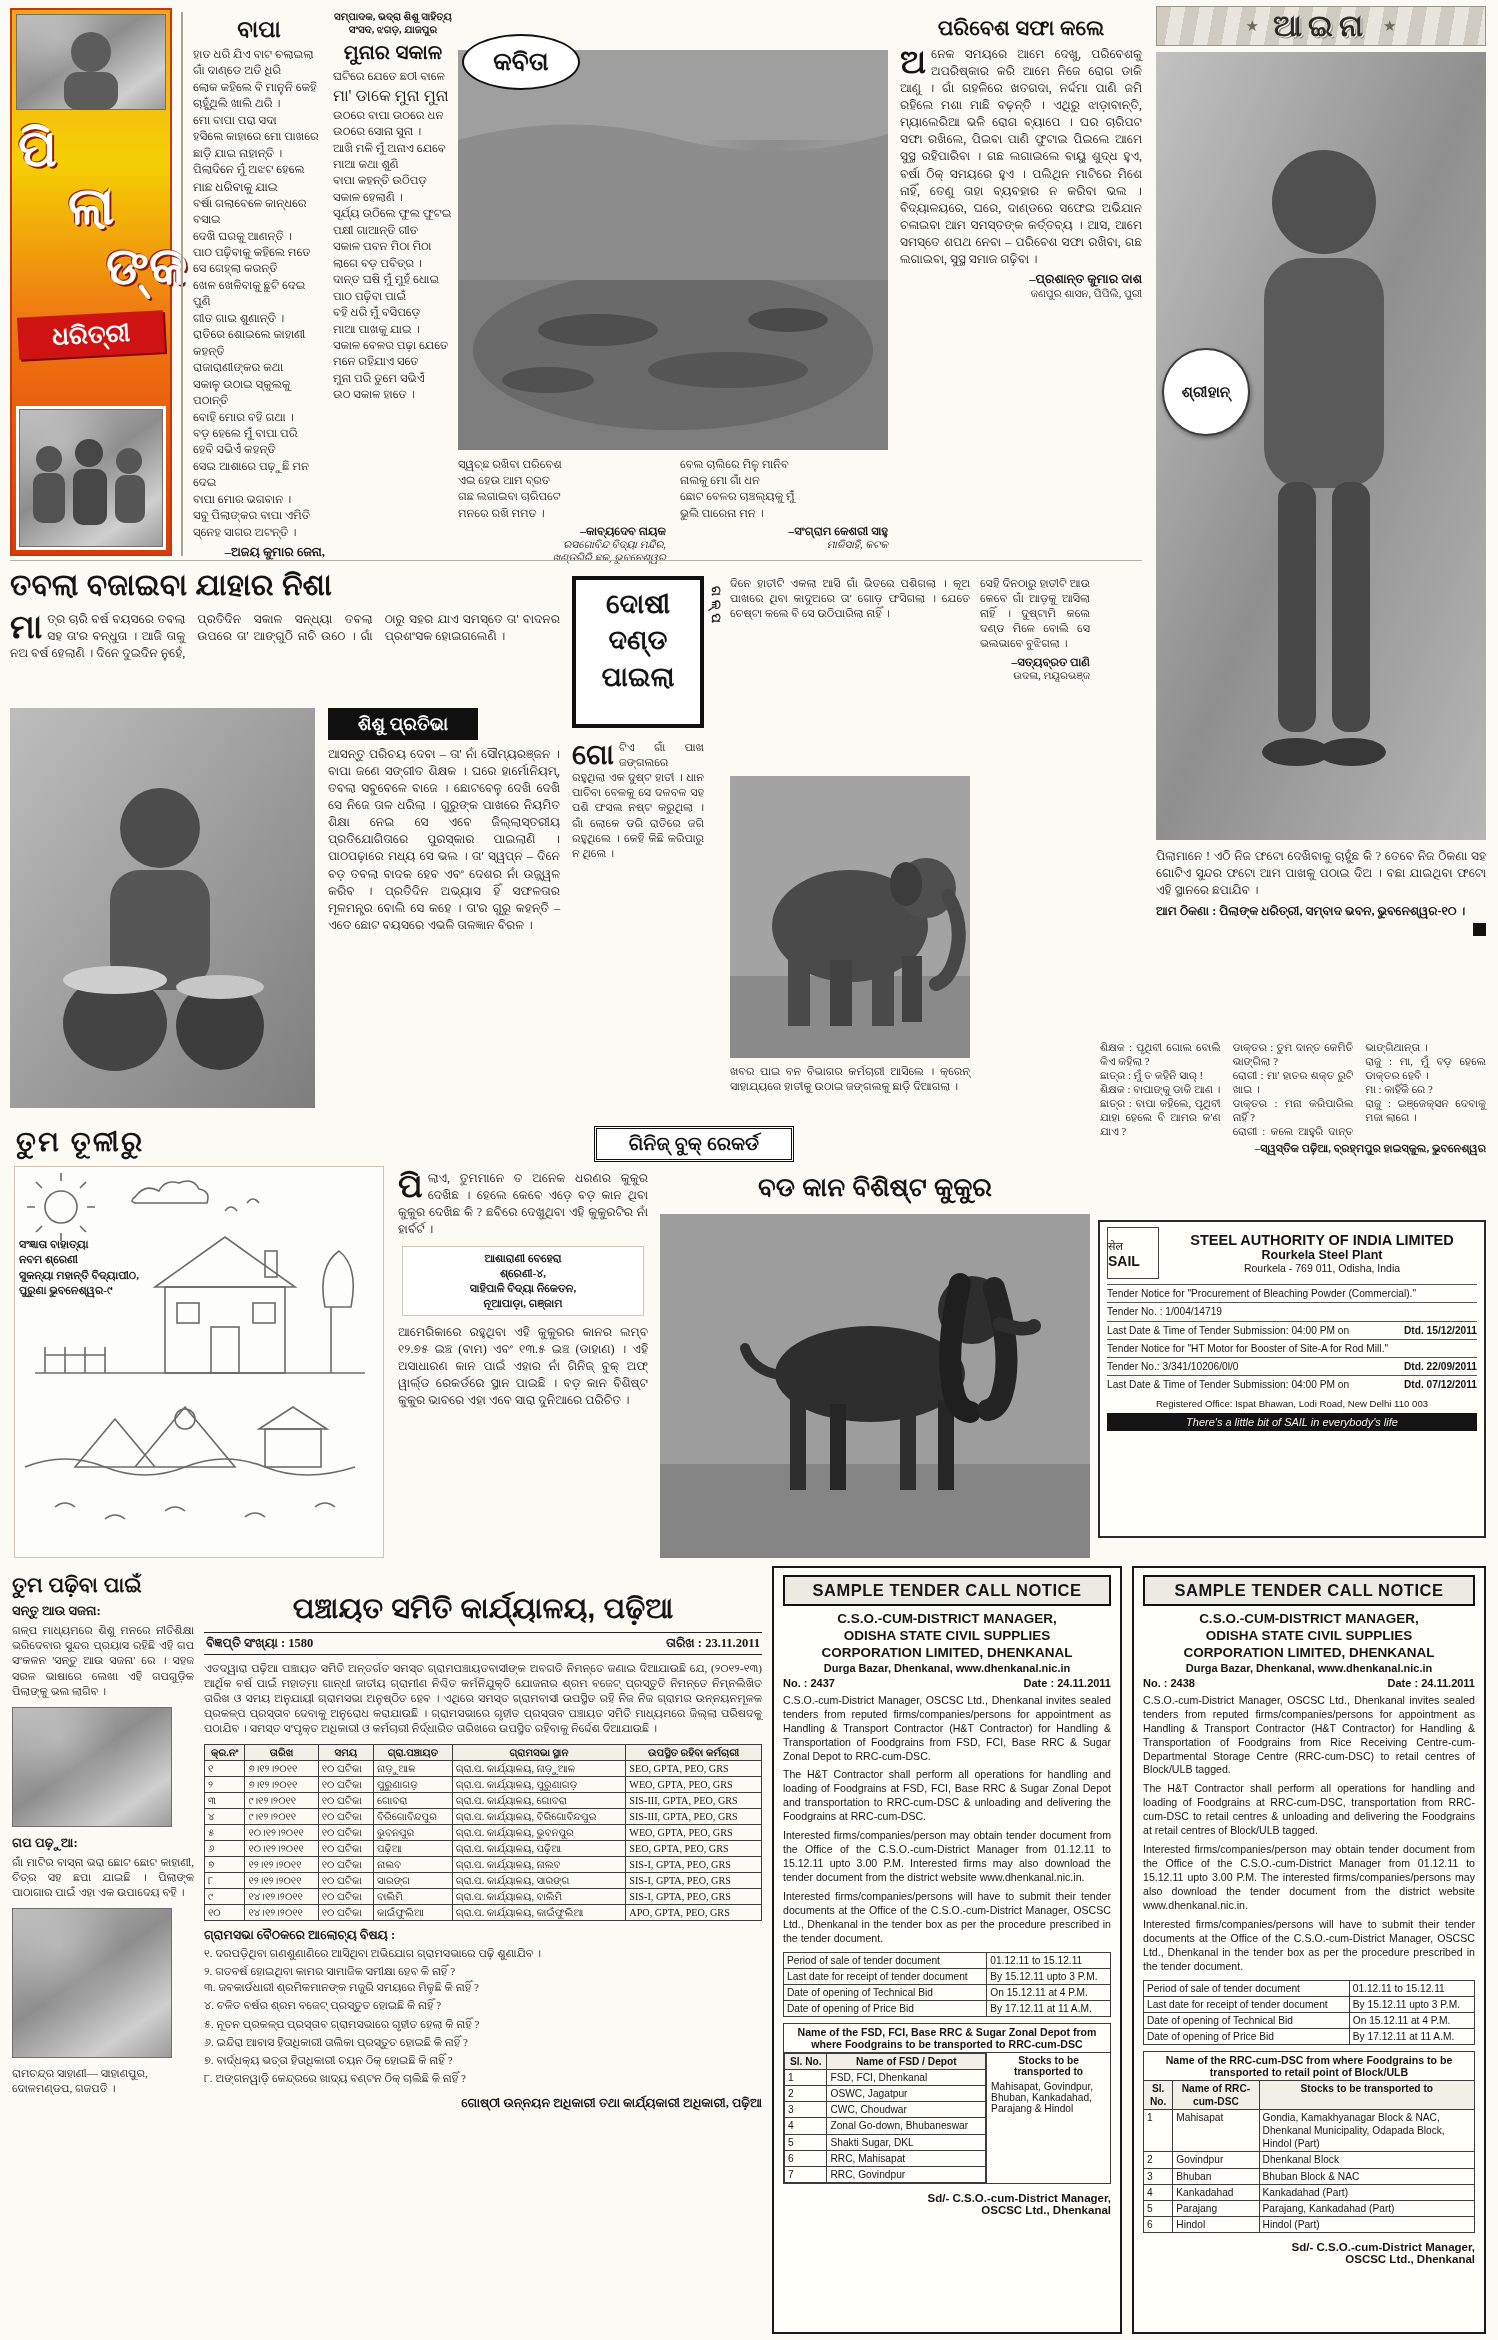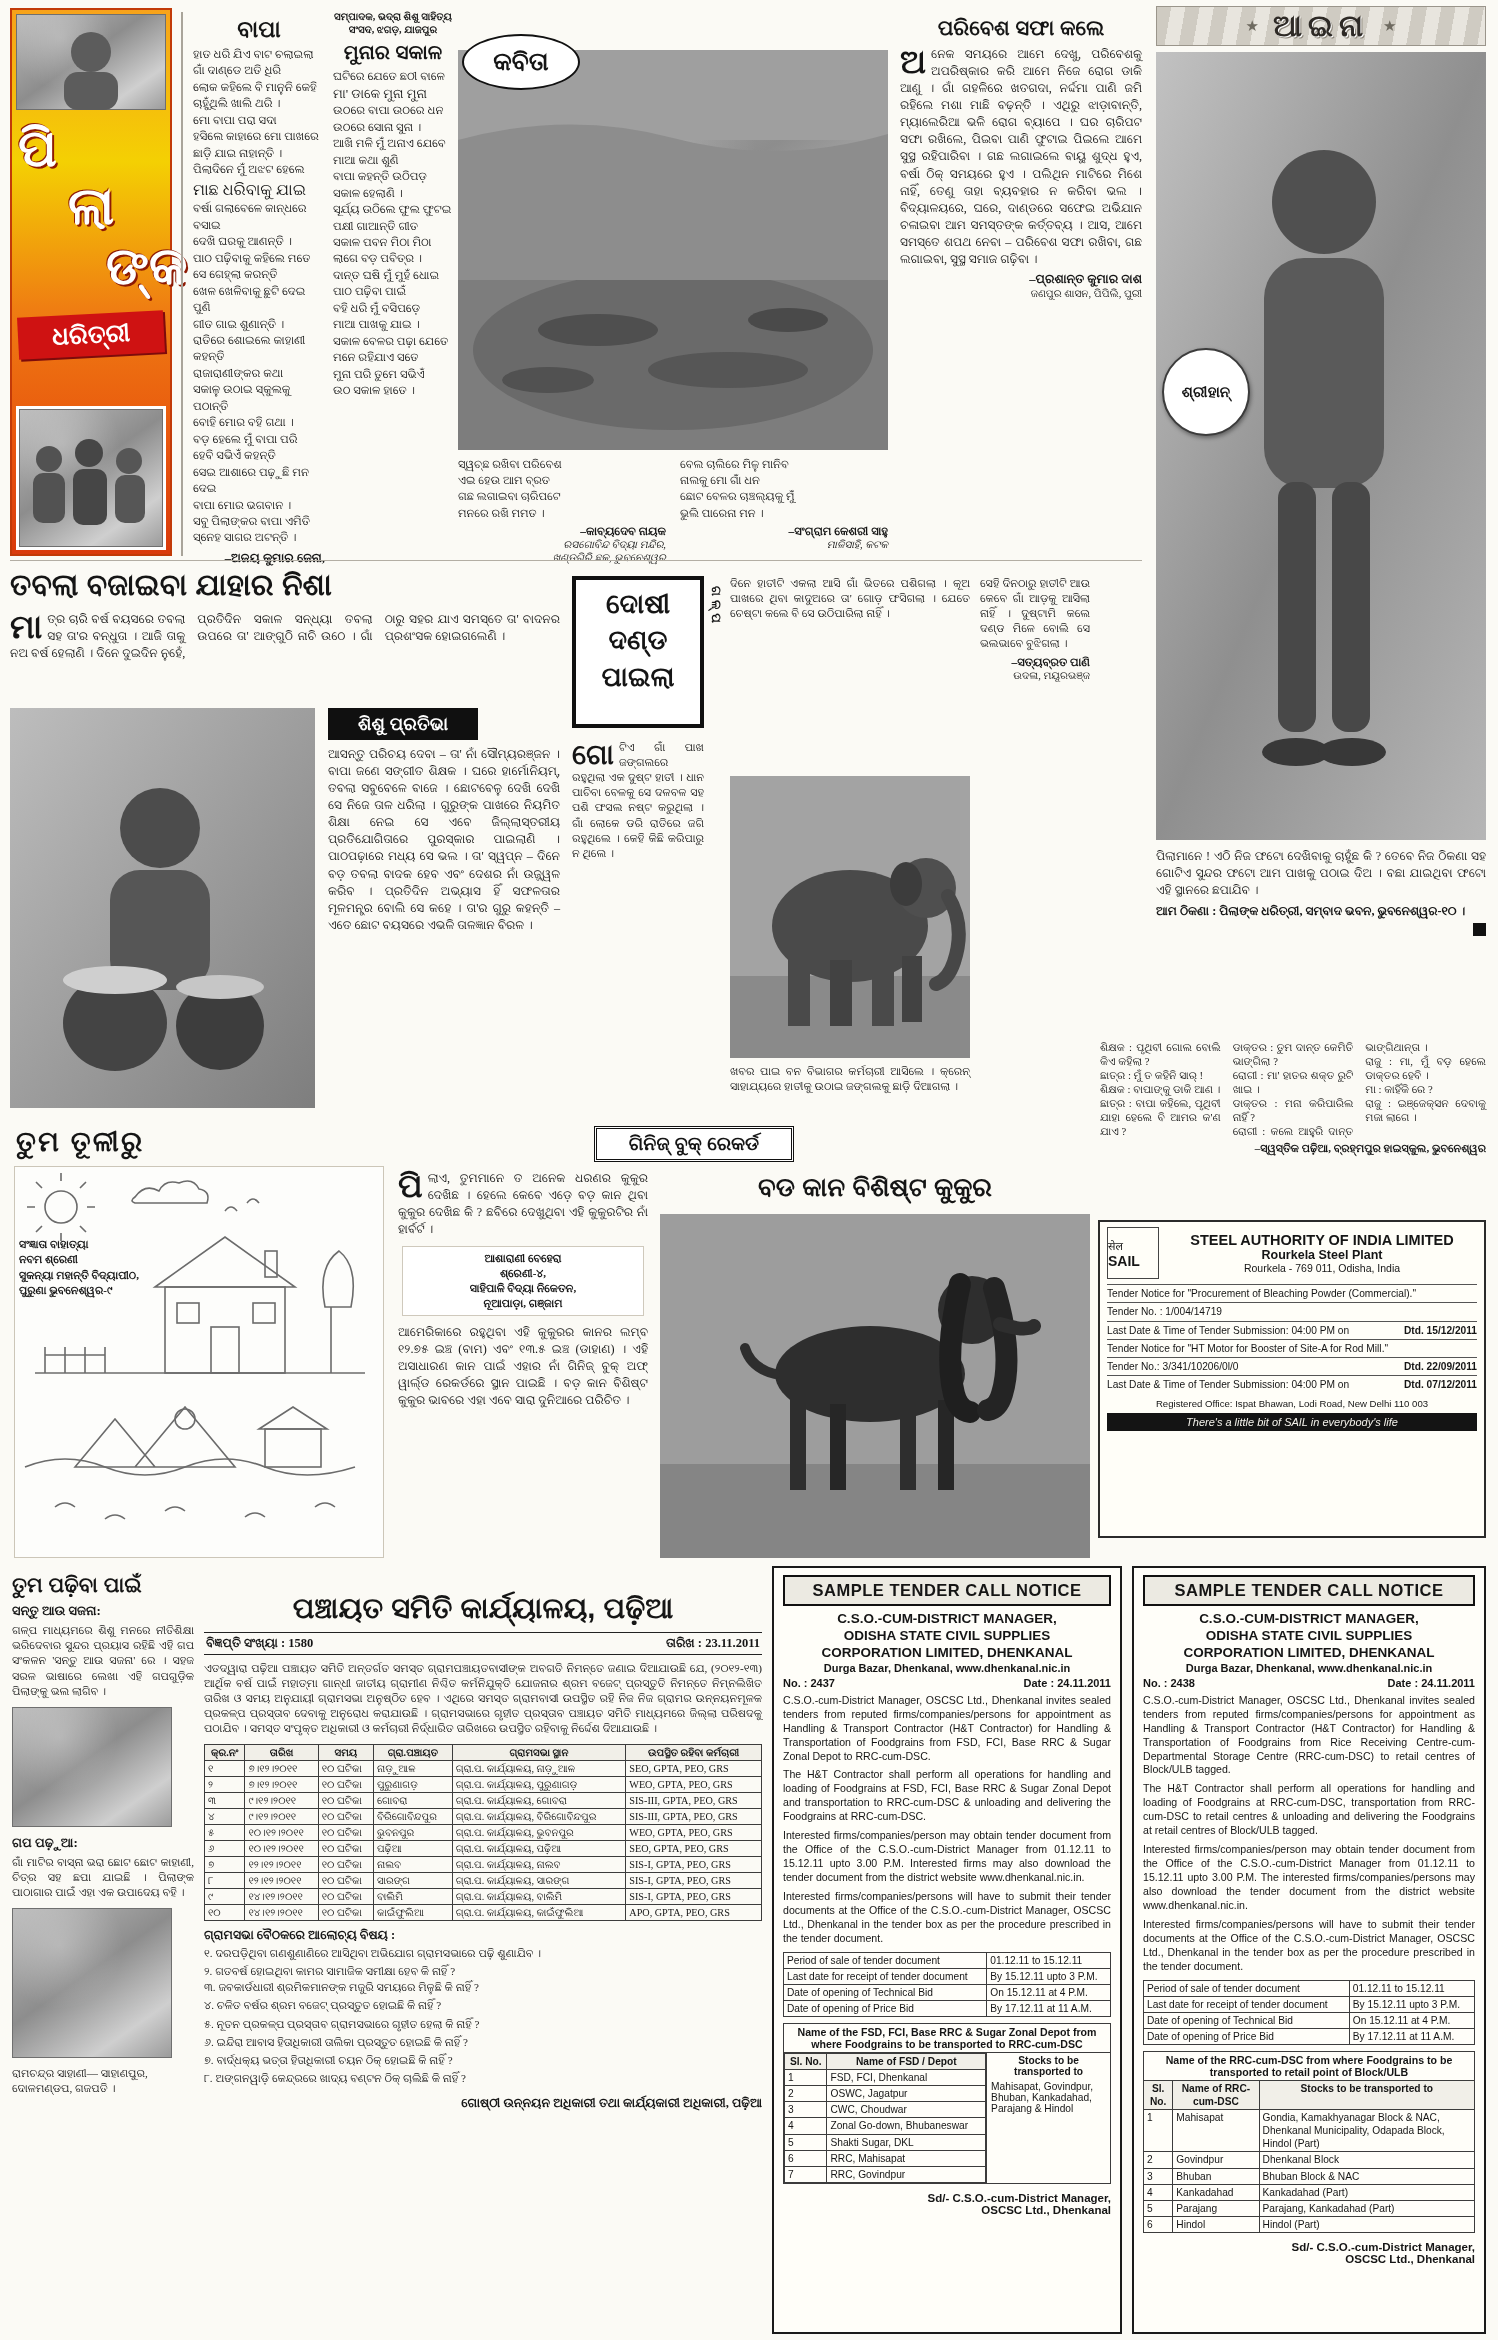--- a/index.html
+++ b/index.html
@@ -107,21 +107,21 @@
     <div style="margin-top:4px">
 
     <div class="pline" style="font-size:11.6px">ହାତ ଧରି ଯିଏ ବାଟ ଚଲାଇଲା</div>
         <div class="pline" style="font-size:11.6px">ଗାଁ ଦାଣ୍ଡେ ଅତି ଧିରି</div>
         <div class="pline" style="font-size:11.6px">ଲୋକ କହିଲେ ବି ମାନୁନି କେହି</div>
         <div class="pline" style="font-size:11.6px">ଚାହୁଁଥିଲି ଖାଲି ଥରି ।</div>
         <div class="pline" style="font-size:11.6px">ମୋ ବାପା ପରା ସଦା</div>
         <div class="pline" style="font-size:11.6px">ହସିଲେ କାହାରେ ମୋ ପାଖରେ</div>
         <div class="pline" style="font-size:11.6px">ଛାଡ଼ି ଯାଇ ନାହାନ୍ତି ।</div>
         <div class="pline" style="font-size:11.6px">ପିଲାଦିନେ ମୁଁ ଅଝଟ ହେଲେ</div>
-        <div class="pline" style="font-size:16px">ମାଛ ଧରିବାକୁ ଯାଇ</div>
+        <div class="pline" style="font-size:12px">ମାଛ ଧରିବାକୁ ଯାଇ</div>
         <div class="pline" style="font-size:11.6px">ବର୍ଷା ଗଲାବେଳେ କାନ୍ଧରେ ବସାଇ</div>
         <div class="pline" style="font-size:11.6px">ଦେଖି ଘରକୁ ଆଣନ୍ତି ।</div>
         <div class="pline" style="font-size:11.6px">ପାଠ ପଢ଼ିବାକୁ କହିଲେ ମତେ</div>
         <div class="pline" style="font-size:11.6px">ସେ ଗେହ୍ଲା କରନ୍ତି</div>
         <div class="pline" style="font-size:11.6px">ଖେଳ ଖେଳିବାକୁ ଛୁଟି ଦେଇ ପୁଣି</div>
         <div class="pline" style="font-size:11.6px">ଗୀତ ଗାଇ ଶୁଣାନ୍ତି ।</div>
         <div class="pline" style="font-size:11.6px">ରାତିରେ ଶୋଇଲେ କାହାଣୀ କହନ୍ତି</div>
         <div class="pline" style="font-size:11.6px">ରାଜାରାଣୀଙ୍କର କଥା</div>
         <div class="pline" style="font-size:11.6px">ସକାଳୁ ଉଠାଇ ସ୍କୁଲକୁ ପଠାନ୍ତି</div>
         <div class="pline" style="font-size:11.6px">ବୋହି ମୋର ବହି ଗଥା ।</div>
@@ -134,21 +134,21 @@
       </div>
     <div class="byline">–ଅଜୟ କୁମାର ଜେନା,</div>
   </div>
 
   <div class="abs" style="left:333px;top:10px;width:120px;height:548px">
     <div class="bold center" style="font-size:10.2px;line-height:1.3">ସମ୍ପାଦକ, ଭଦ୍ରା ଶିଶୁ ସାହିତ୍ୟ ସଂସଦ, ଝଗଡ଼, ଯାଜପୁର</div>
     <div class="headline center" style="font-size:20px;margin-top:4px">ମୁନାର ସକାଳ</div>
     <div style="margin-top:5px">
 
     <div class="pline" style="font-size:11.6px">ଘଟିରେ ଯେତେ ଛଠୀ ବାଳେ</div>
-        <div class="pline" style="font-size:13px">ମା' ଡାକେ ମୁନା ମୁନା</div>
+        <div class="pline" style="font-size:16px">ମା' ଡାକେ ମୁନା ମୁନା</div>
         <div class="pline" style="font-size:11.6px">ଉଠରେ ବାପା ଉଠରେ ଧନ</div>
         <div class="pline" style="font-size:11.6px">ଉଠରେ ସୋନା ସୁନା ।</div>
         <div class="pline" style="font-size:11.6px">ଆଖି ମଳି ମୁଁ ଅନାଏ ଯେବେ</div>
         <div class="pline" style="font-size:11.6px">ମାଆ କଥା ଶୁଣି</div>
         <div class="pline" style="font-size:11.6px">ବାପା କହନ୍ତି ଉଠିପଡ଼</div>
         <div class="pline" style="font-size:11.6px">ସକାଳ ହେଲାଣି ।</div>
         <div class="pline" style="font-size:11.6px">ସୂର୍ଯ୍ୟ ଉଠିଲେ ଫୁଲ ଫୁଟଇ</div>
         <div class="pline" style="font-size:11.6px">ପକ୍ଷୀ ଗାଆନ୍ତି ଗୀତ</div>
         <div class="pline" style="font-size:11.6px">ସକାଳ ପବନ ମିଠା ମିଠା</div>
         <div class="pline" style="font-size:11.6px">ଲାଗେ ବଡ଼ ପବିତ୍ର ।</div>

